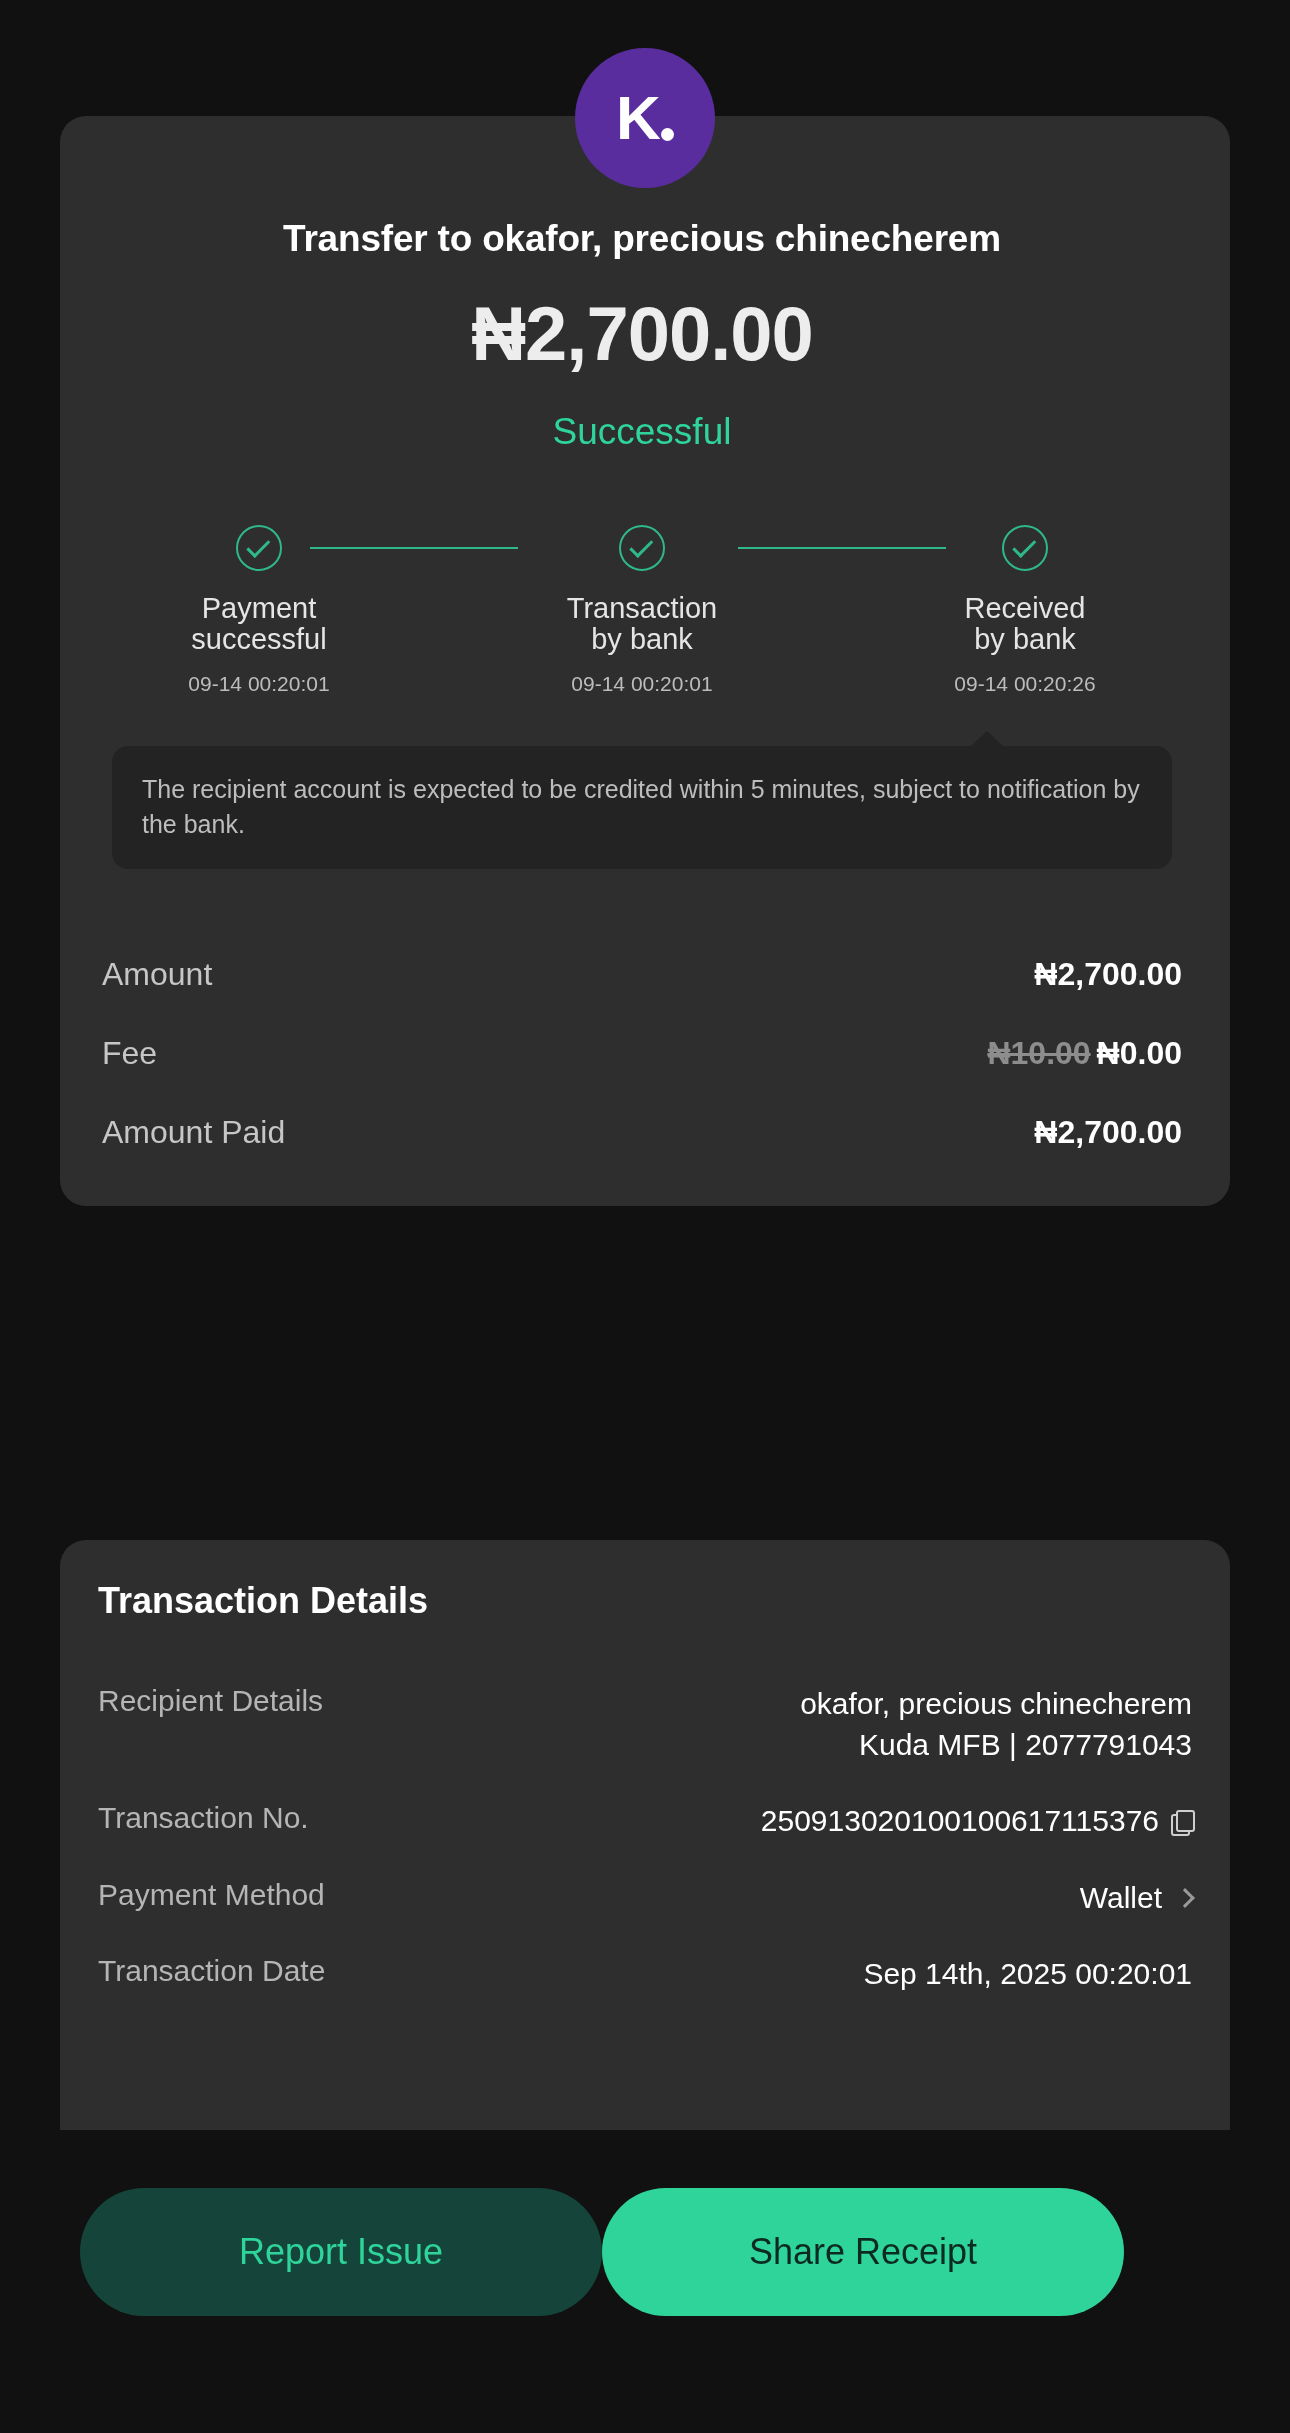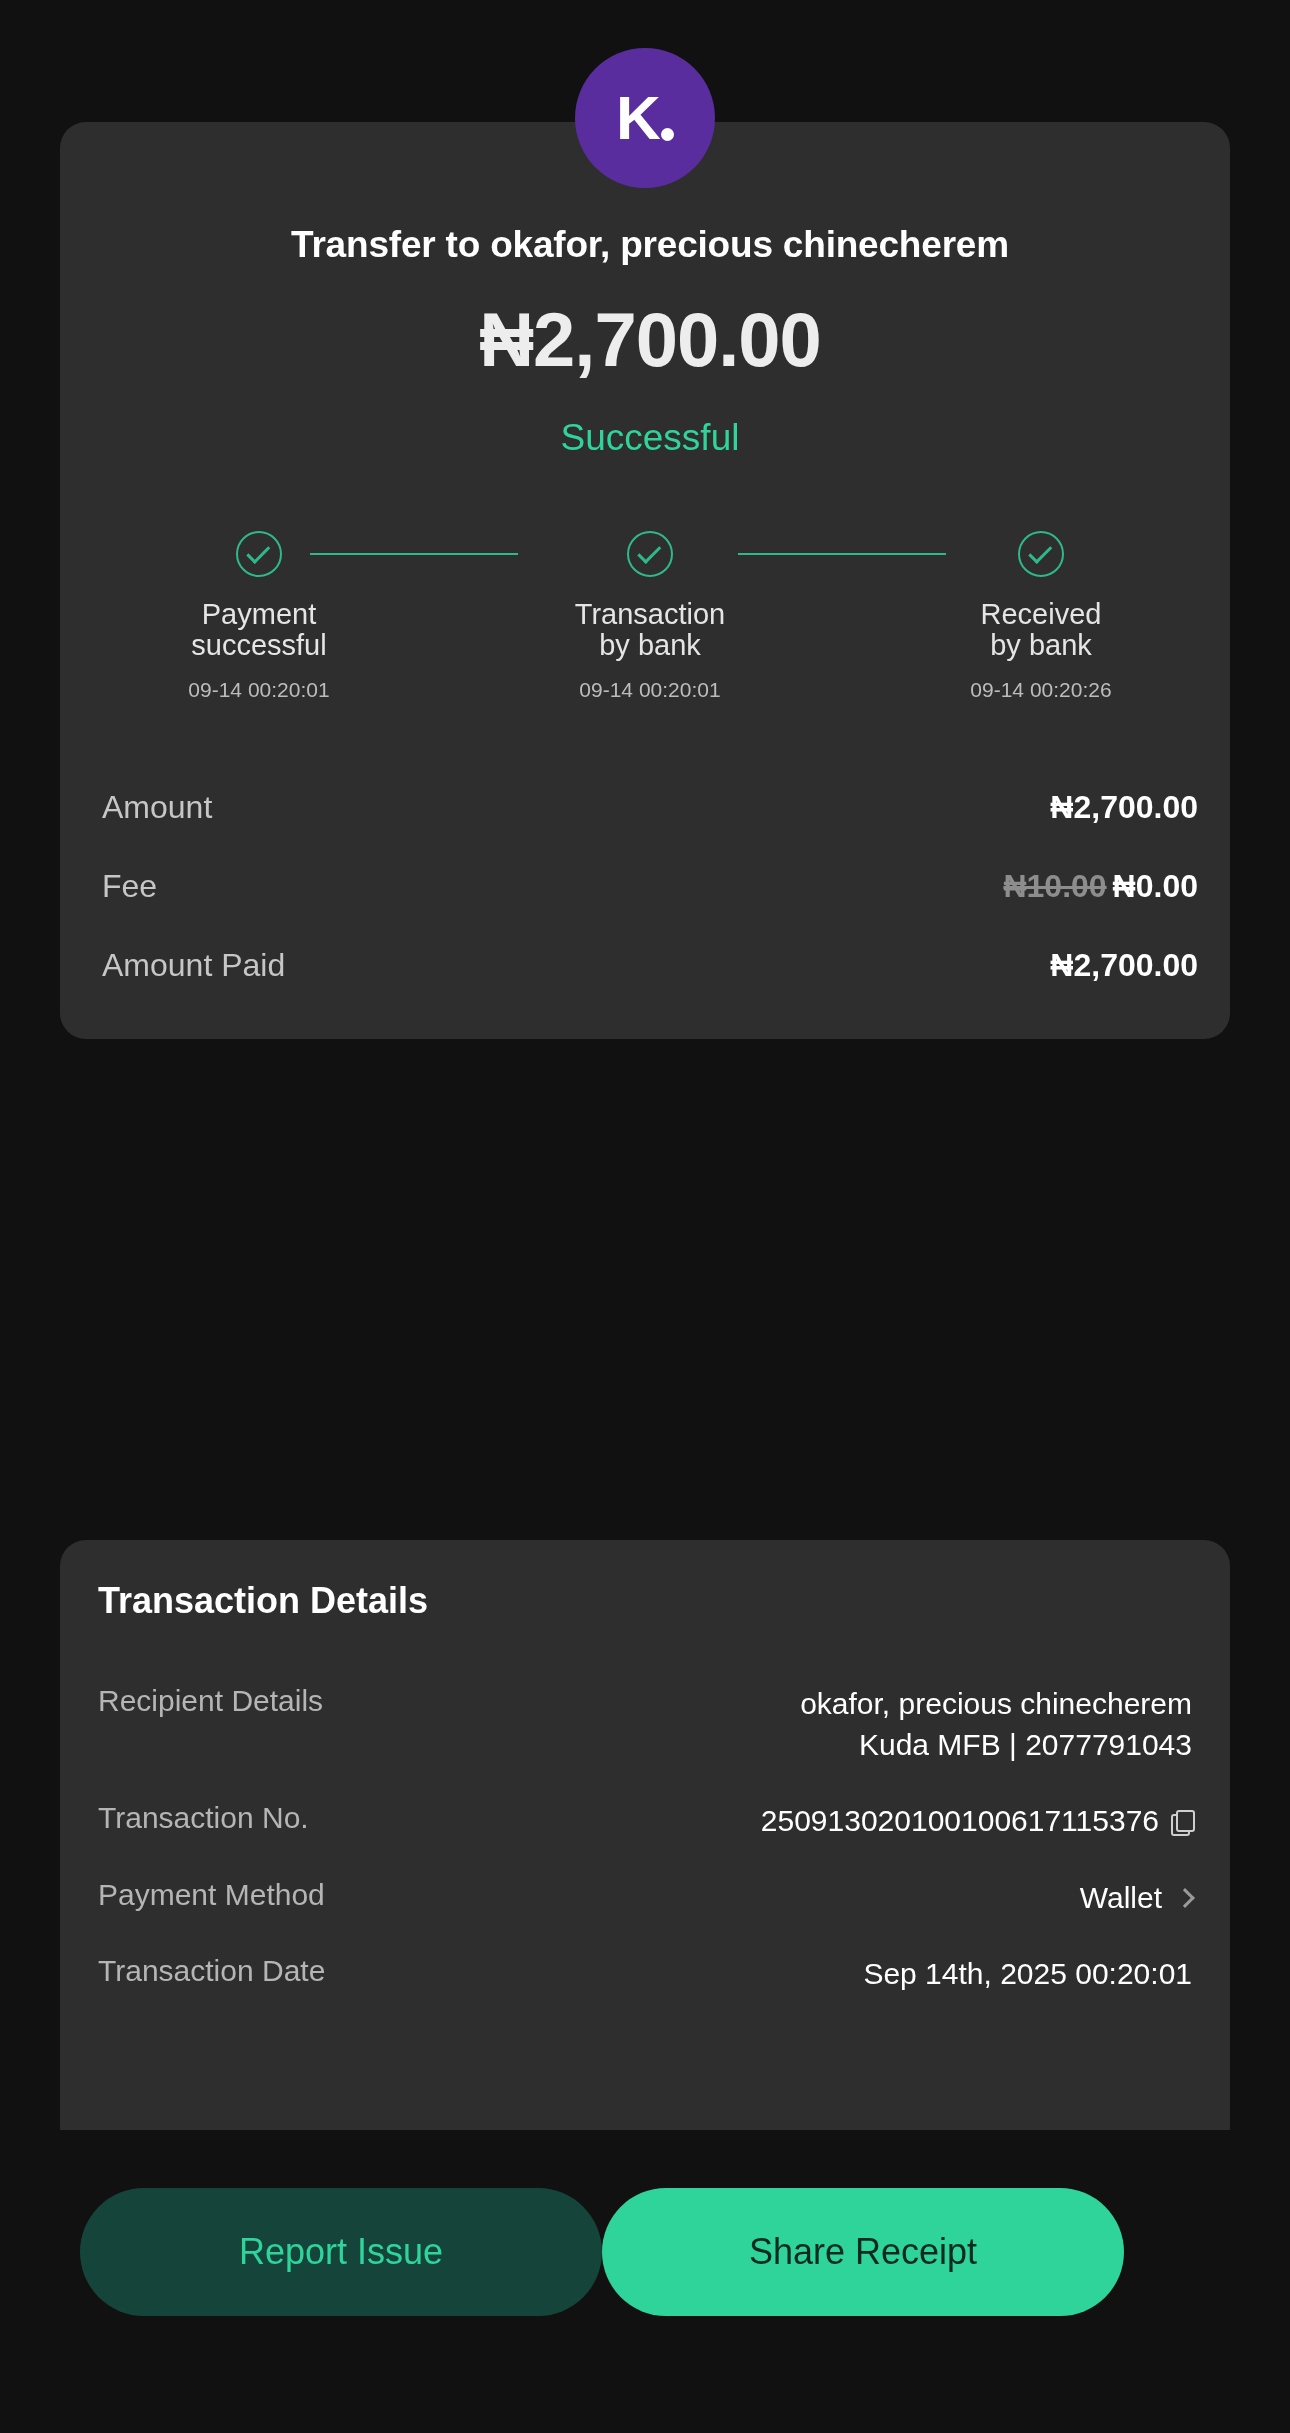--- a/index.html
+++ b/index.html
@@ -60,22 +60,22 @@
 
   
   .card {
     position: absolute;
     left: 60px;
     right: 60px;
     background: #2e2e2e;
     border-radius: 26px;
   }
   .card-top {
-    top: 122px;
-    padding: 80px 28px 34px 38px;
+    top: 116px;
+    padding: 80px 44px 34px 38px;
   }
 
   .transfer-title {
     text-align: center;
     color: #ffffff;
     font-size: 37px;
     font-weight: bold;
     margin-top: 22px;
     letter-spacing: -0.2px;
   }
@@ -324,20 +324,21 @@
       <div class="step">
         <div class="step-circle">
             <div class="step-check"></div>
           </div>
         <div class="step-label">Received
 by bank</div>
         <div class="step-time">09-14 00:20:26</div>
       </div>
     </div>
 
+    <div class="tooltip">The recipient account is expected to be credited within 5 minutes, subject to notification by the bank.</div>
 
     <div class="summary">
       <div class="srow">
         <span class="lbl">Amount</span>
         <span class="val">₦2,700.00</span>
       </div>
       <div class="srow">
         <span class="lbl">Fee</span>
         <span class="val"><span class="strike">₦10.00</span><span>₦0.00</span></span>
       </div>

